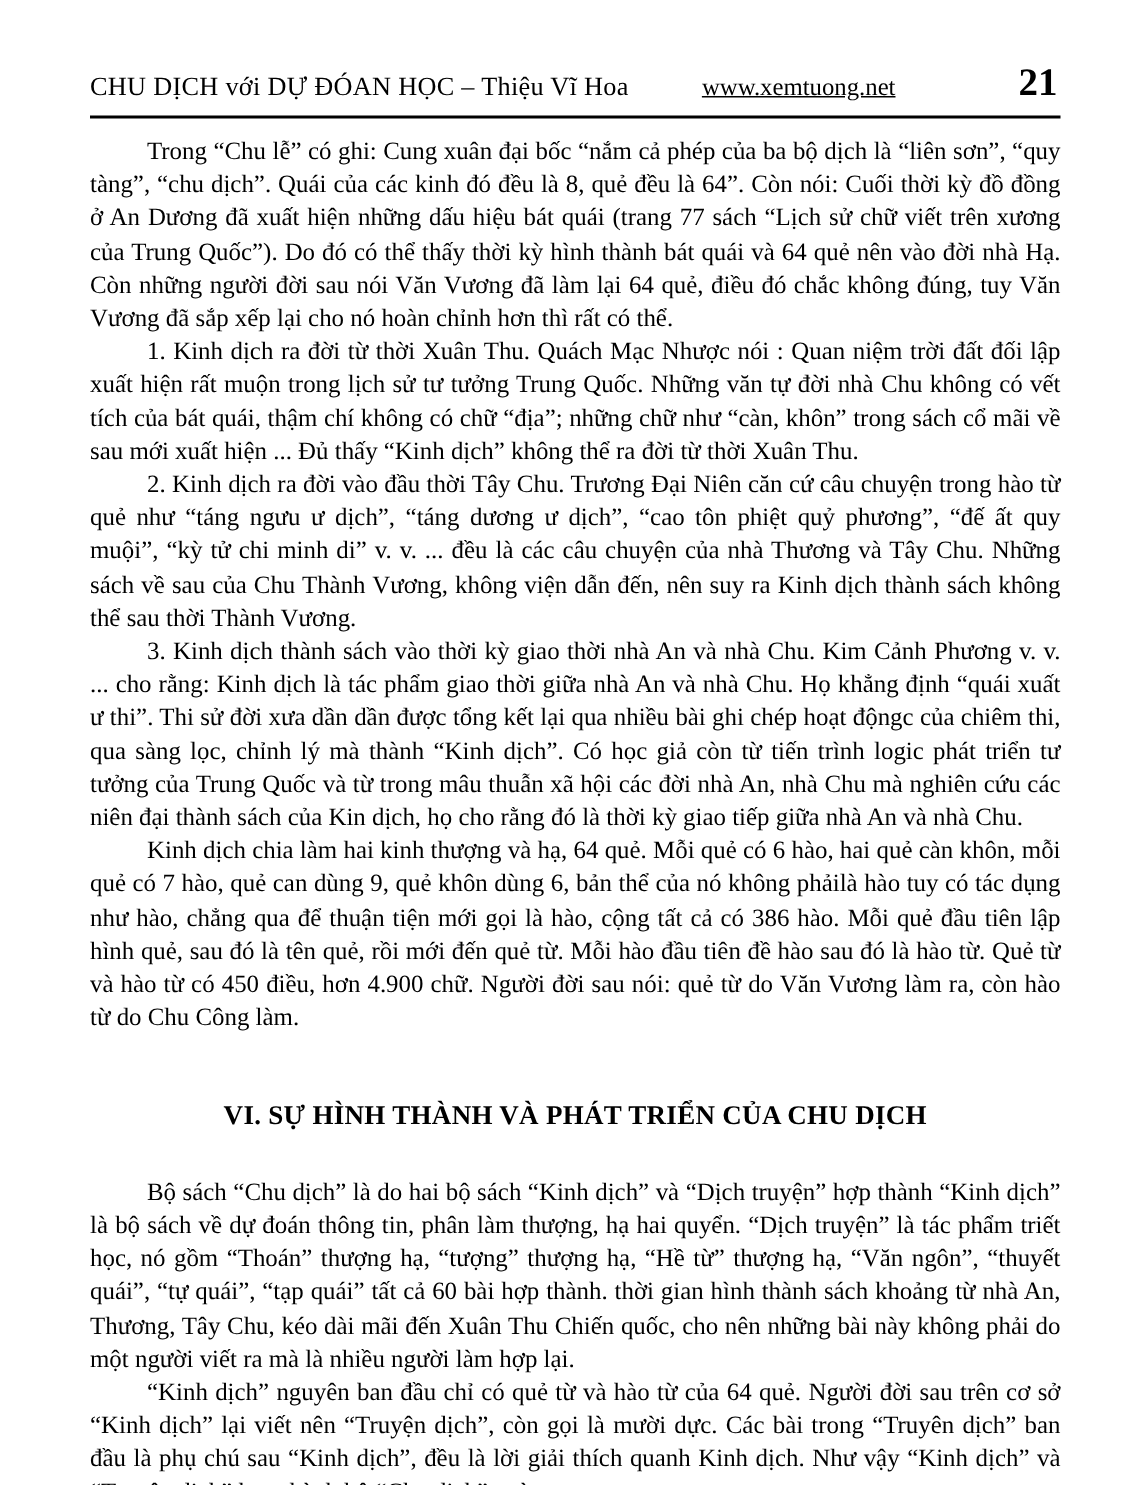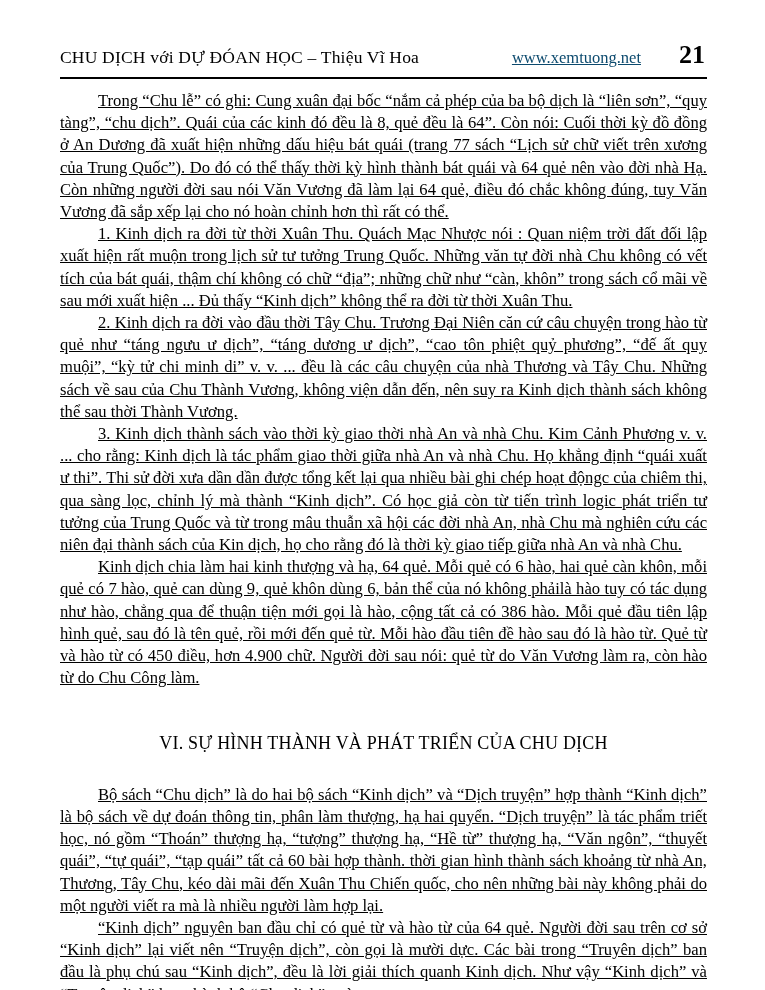--- a/index.html
+++ b/index.html
@@ -25,23 +25,23 @@
     padding: 0 2px 0 0;
   }
   .book-title {
     font-size: 17.5px;
     letter-spacing: 0.2px;
     white-space: nowrap;
   }
   .website {
     font-size: 16.5px;
     text-decoration: underline;
-    color: #0c4a6e;
+    color: #000000;
     margin-left: auto;
-    margin-right: 38px;
+    margin-right: 82px;
     white-space: nowrap;
   }
   .page-number {
     font-size: 26px;
     font-weight: bold;
     white-space: nowrap;
   }
   .header-rule {
     border: none;
     border-top: 2.5px solid #000000;
@@ -49,25 +49,24 @@
   }
   .content {
     margin-top: 11px;
     font-size: 16.6px;
     line-height: 22.2px;
     text-align: justify;
   }
   .para {
     margin: 0;
     text-indent: 38px;
-    text-decoration: underline;
   }
   .section-heading {
     text-align: center;
-    font-weight: normal;
+    font-weight: bold;
     font-size: 18px;
     letter-spacing: 0.2px;
     margin: 43px 0 29px 0;
     text-indent: 0;
   }
 </style>
 </head>
 <body>
 
 <div class="page">

